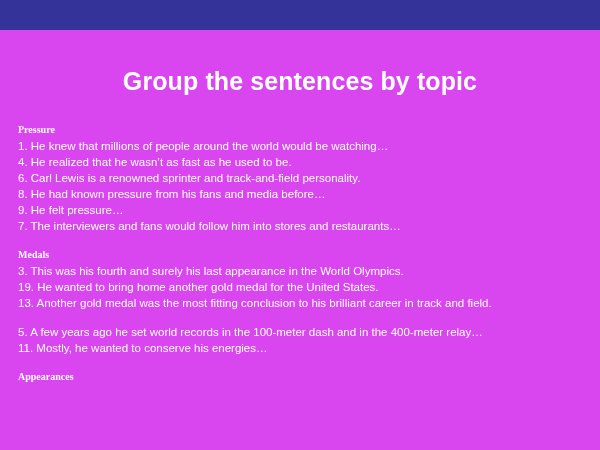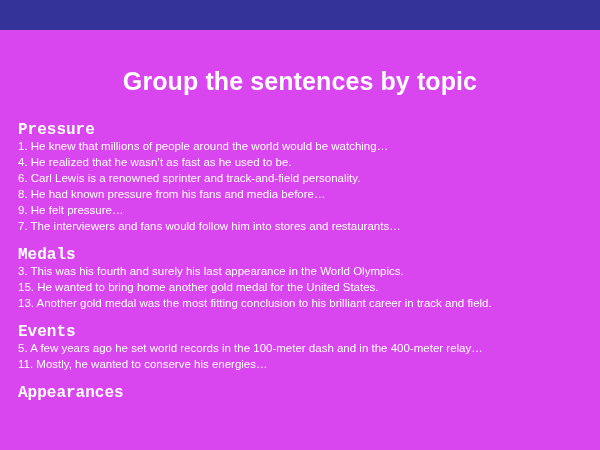--- a/index.html
+++ b/index.html
@@ -40,22 +40,22 @@
     left: 18px;
     width: 572px;
   }
   .topic-group {
     margin-bottom: 13px;
   }
   .topic-group:last-child {
     margin-bottom: 0;
   }
   .group-heading {
-    font-family: Liberation Mono, monospace;
-    font-size: 16px;
+    font-family: Liberation Serif, serif;
+    font-size: 10px;
     font-weight: bold;
     color: #ffffff;
     line-height: 16px;
     margin: 0;
     white-space: nowrap;
   }
   .sentence-line {
     font-family: Liberation Sans, sans-serif;
     font-size: 11.5px;
     font-weight: normal;
@@ -80,26 +80,25 @@
       <div class="sentence-line">4. He realized that he wasn’t as fast as he used to be.</div>
       <div class="sentence-line">6. Carl Lewis is a renowned sprinter and track-and-field personality.</div>
       <div class="sentence-line">8. He had known pressure from his fans and media before…</div>
       <div class="sentence-line">9. He felt pressure…</div>
       <div class="sentence-line">7. The interviewers and fans would follow him into stores and restaurants…</div>
     </div>
 
     <div class="topic-group">
       <div class="group-heading">Medals</div>
       <div class="sentence-line">3. This was his fourth and surely his last appearance in the World Olympics.</div>
-      <div class="sentence-line">15. He wanted to bring home another gold medal for the United States.</div>
+      <div class="sentence-line">19. He wanted to bring home another gold medal for the United States.</div>
       <div class="sentence-line">13. Another gold medal was the most fitting conclusion to his brilliant career in track and field.</div>
     </div>
 
     <div class="topic-group">
-      <div class="group-heading">Events</div>
       <div class="sentence-line">5. A few years ago he set world records in the 100-meter dash and in the 400-meter relay…</div>
       <div class="sentence-line">11. Mostly, he wanted to conserve his energies…</div>
     </div>
 
     <div class="topic-group">
       <div class="group-heading">Appearances</div>
     </div>
 
   </div>
 </div>

